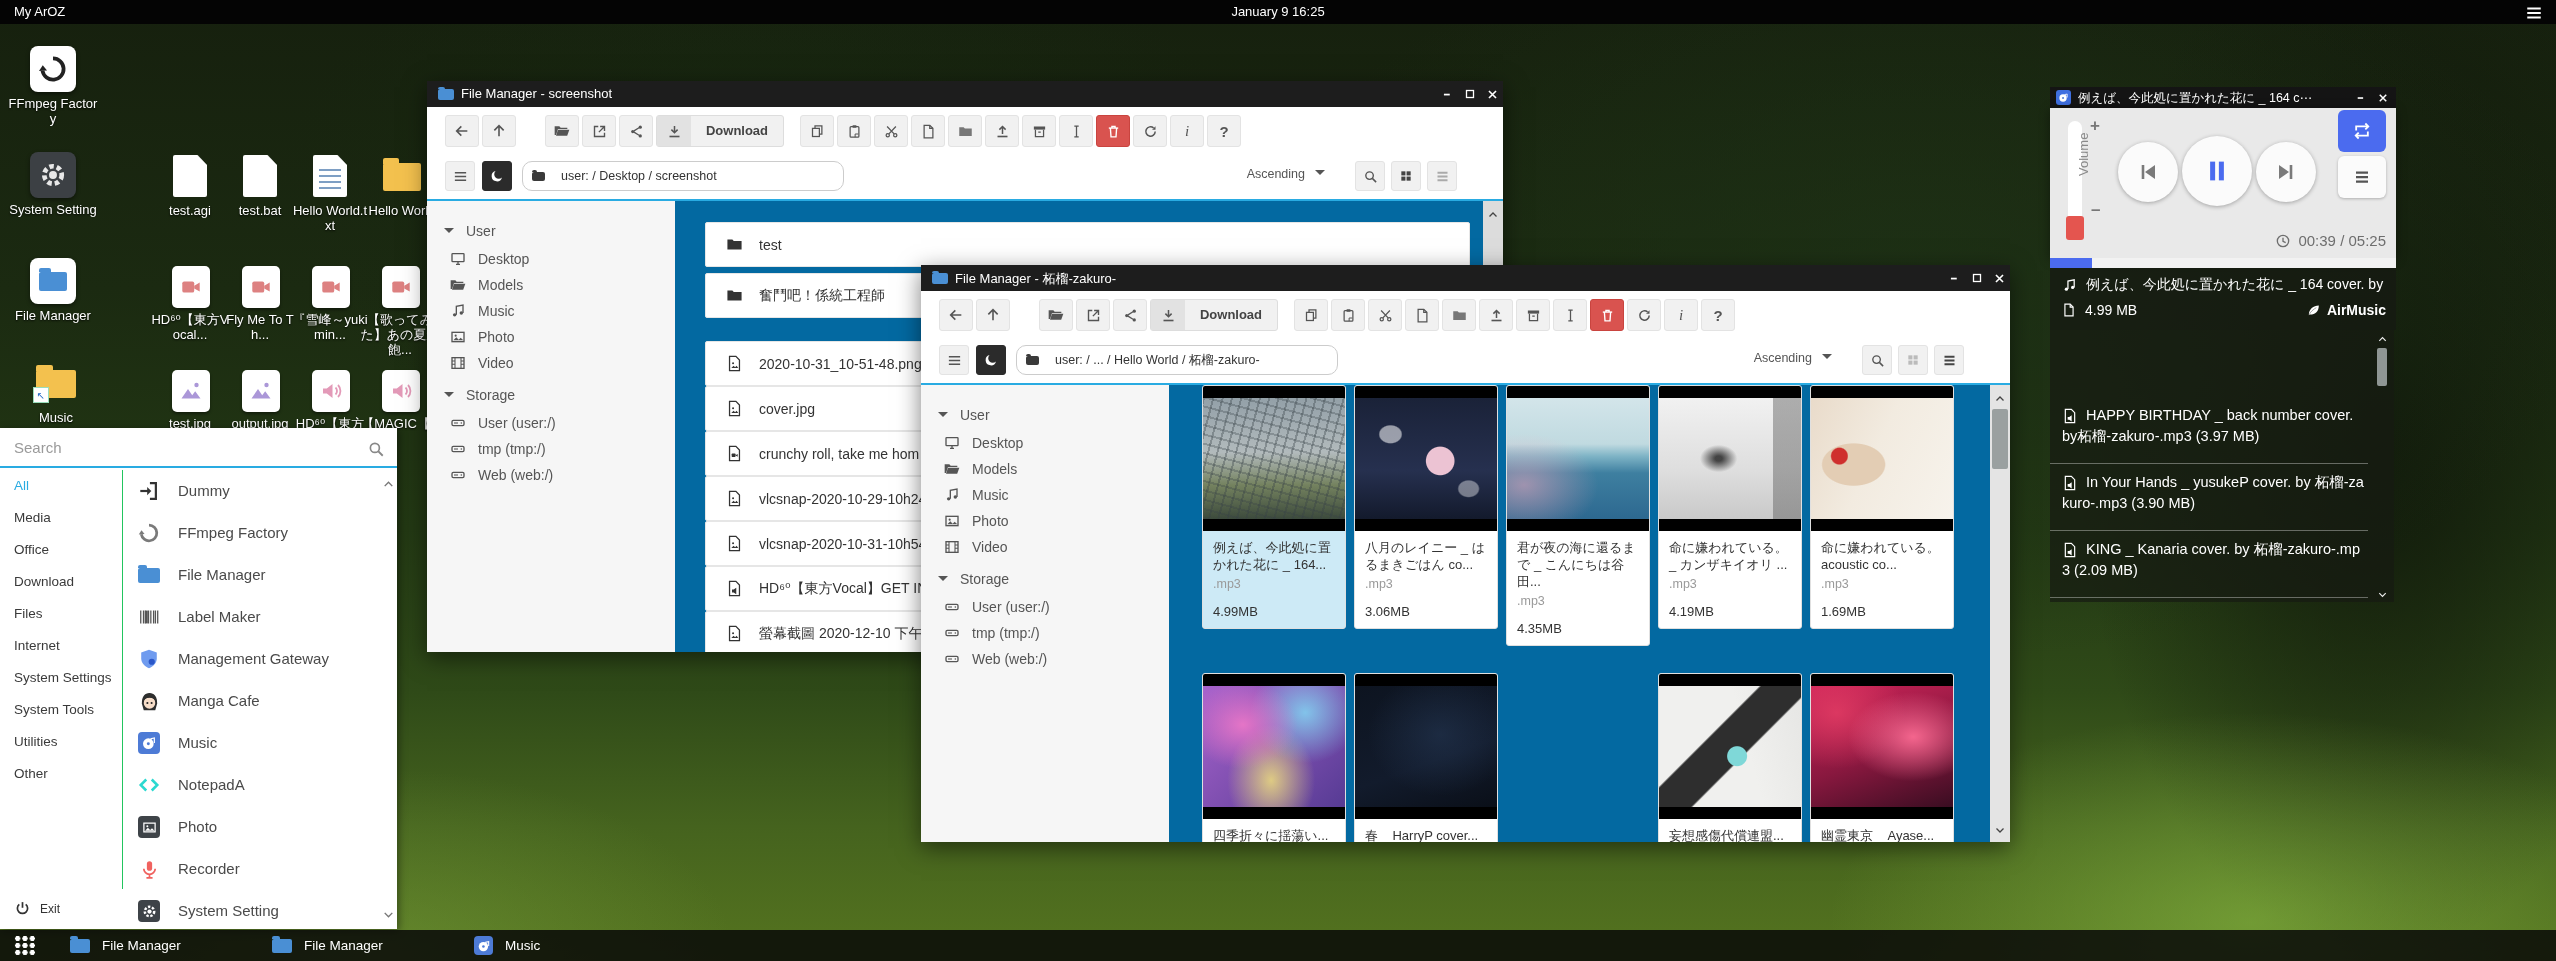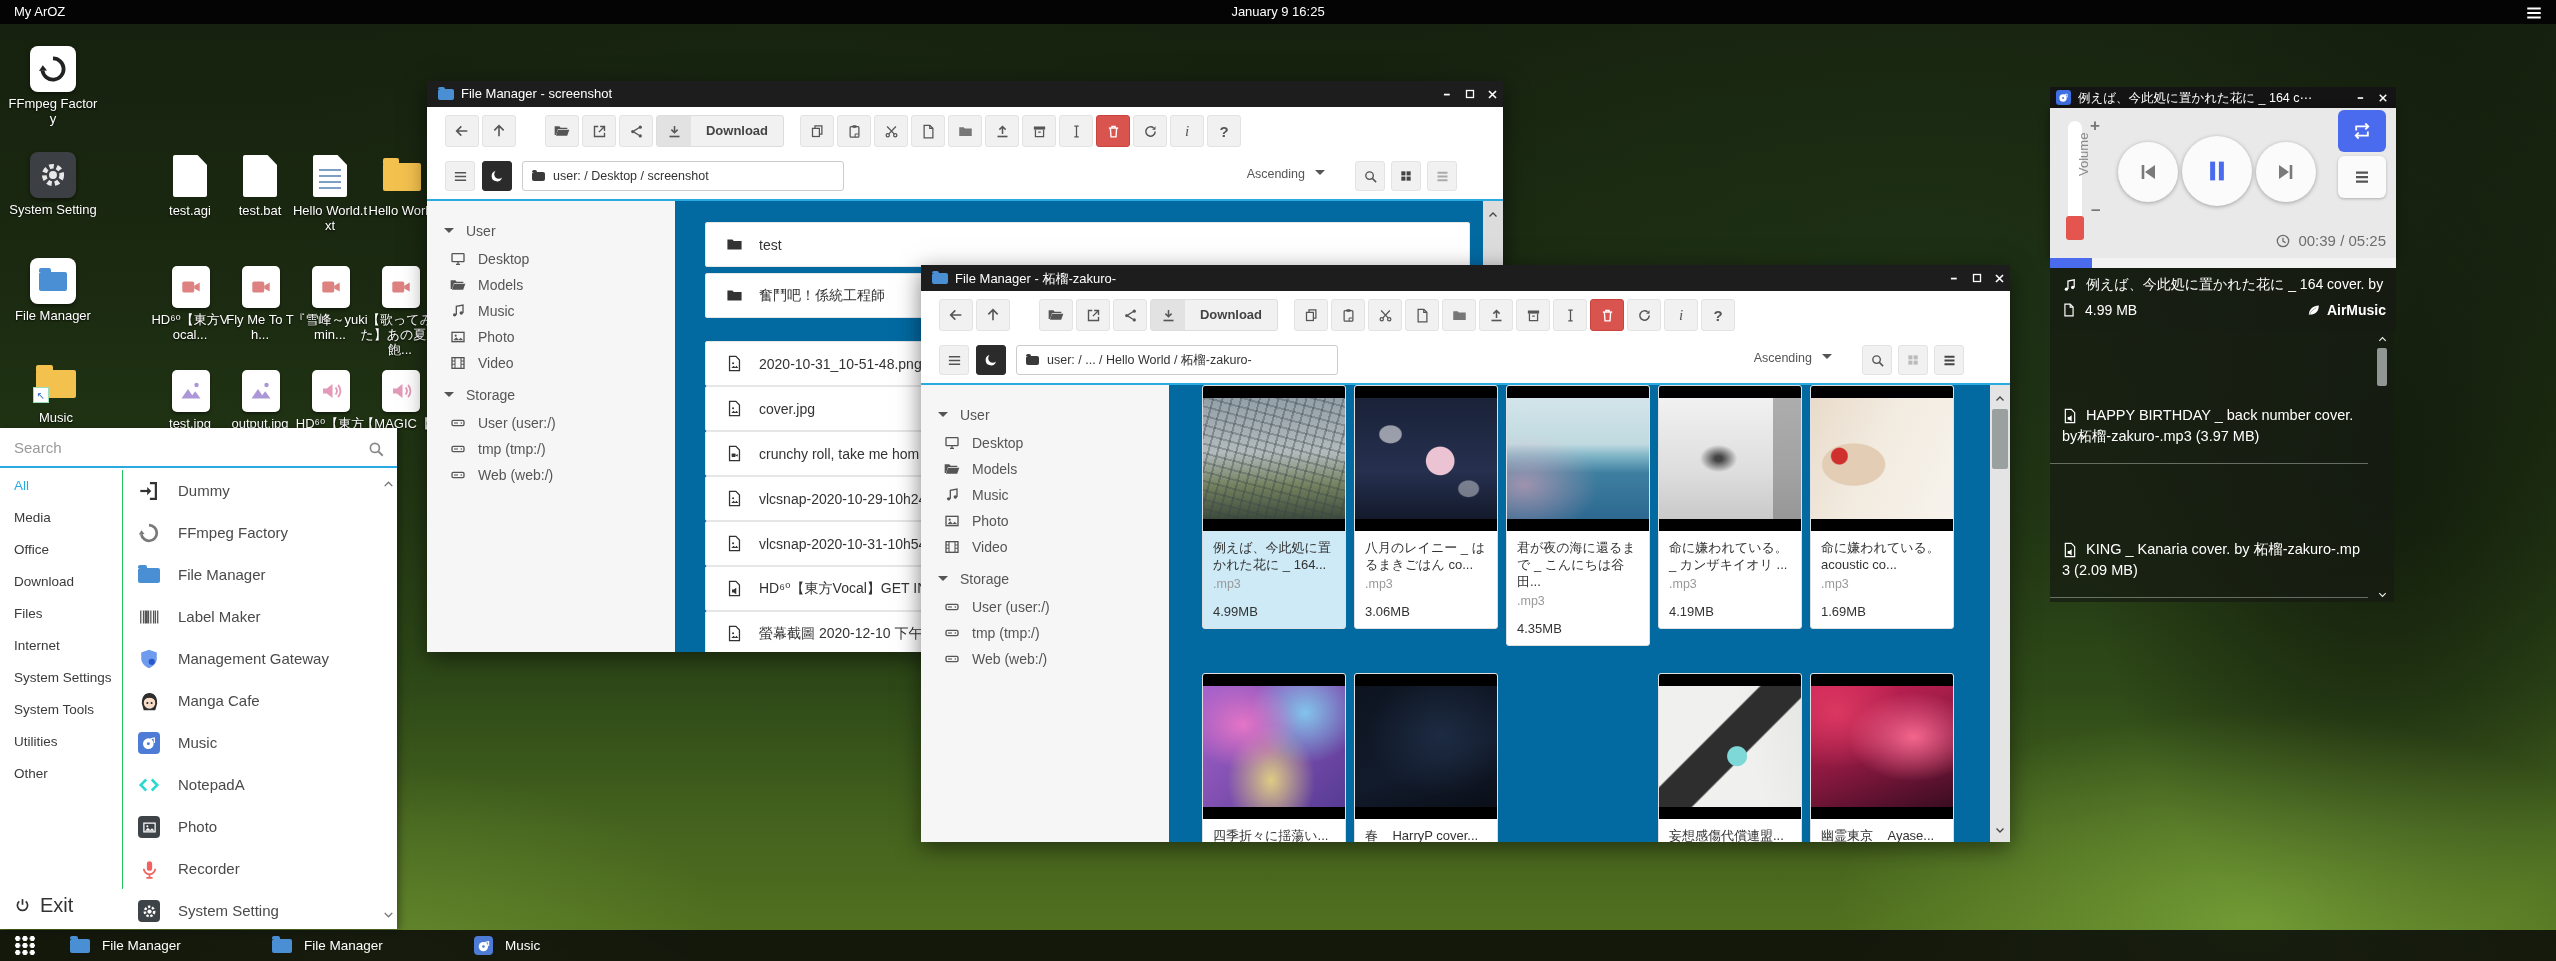--- a/index.html
+++ b/index.html
@@ -43,40 +43,40 @@
   .menu .searchic{position:absolute;right:12px;top:11px;color:#888}
   .cats{position:absolute;left:0;top:42px;width:122px;bottom:40px;border-right:1px solid #22c55e}
   .cats .cat{height:32px;line-height:32px;padding-left:14px;font-size:13.5px;color:#3a3a3a;cursor:pointer;white-space:nowrap}
   .cats .cat.active{color:#29abe2}
   .apps{position:absolute;left:123px;top:42px;right:14px;bottom:0;overflow:hidden}
   .app{position:relative;height:42px;cursor:pointer}
   .app .aic{position:absolute;left:14px;top:9px;width:24px;height:24px;display:flex;align-items:center;justify-content:center}
   .app .alab{position:absolute;left:55px;top:12px;font-size:15px;color:#4a4a4a;white-space:nowrap}
   .appsq{width:22px;height:22px;border-radius:4px;display:flex;align-items:center;justify-content:center}
   .mscroll{position:absolute;right:2px;color:#777;font-size:0}
-  .exit{position:absolute;left:14px;bottom:12px;color:#333;font-size:20px;cursor:pointer;display:flex;align-items:center;gap:9px}
+  .exit{position:absolute;left:14px;bottom:12px;color:#333;font-size:12px;cursor:pointer;display:flex;align-items:center;gap:9px}
   
   .win{background:#0369a1;box-shadow:0 6px 22px rgba(0,0,0,.5)}
   .tbar{position:absolute;left:0;top:0;right:0;height:26px;background:#1d1d1d;color:#fff}
   .tbar .ttl{position:absolute;left:34px;top:5px;font-size:13px;white-space:nowrap}
   .tbar .tfold{position:absolute;left:11px;top:8px;width:16px;height:11px}
   .wctl{position:absolute;top:0;width:22px;height:26px;display:flex;align-items:center;justify-content:center;color:#fff;cursor:pointer}
   .toolrow{position:absolute;left:0;top:26px;right:0;height:92px;background:#fff}
   .tbtn{position:absolute;top:8px;width:34px;height:32px;background:#f1f1f1;border:1px solid #e3e3e3;border-radius:3px;
         display:flex;align-items:center;justify-content:center;color:#555;box-sizing:border-box;cursor:pointer;font-size:15px}
   .tbtn.red{background:#d9534f;border-color:#c9443f;color:#fff}
   .dlgrp{position:absolute;top:8px;left:229px;width:128px;height:32px;border:1px solid #ddd;border-radius:3px;box-sizing:border-box;
         background:#f1f1f1;cursor:pointer}
   .dlgrp .dlic{position:absolute;left:0;top:0;width:34px;height:30px;background:#e2e2e2;display:flex;align-items:center;justify-content:center;color:#555}
   .dlgrp .dllab{position:absolute;left:34px;right:0;top:7px;text-align:center;font-size:13px;font-weight:bold;color:#444}
   .row2btn{position:absolute;top:54px;width:30px;height:30px;background:#f1f1f1;border:1px solid #e3e3e3;border-radius:3px;
         display:flex;align-items:center;justify-content:center;color:#555;box-sizing:border-box;cursor:pointer}
   .row2btn.dark{background:#2b2b2b;border-color:#2b2b2b;color:#fff;font-size:15px}
-  .crumb{position:absolute;left:95px;top:54px;width:322px;height:30px;border:1px solid #ccc;border-radius:3px;background:#fff;
-        box-sizing:border-box;display:flex;align-items:center;padding-left:9px;gap:8px;font-size:12.5px;color:#333;white-space:nowrap;overflow:hidden}
+  .crumb{position:absolute;left:95px;top:54px;width:322px;height:30px;border:1px solid #ccc;border-radius:10px;background:#fff;
+        box-sizing:border-box;display:flex;align-items:center;padding-left:9px;gap:16px;font-size:12.5px;color:#333;white-space:nowrap;overflow:hidden}
   .sortwrap{position:absolute;top:60px;font-size:12.5px;color:#555;cursor:pointer}
   .caret{display:inline-block;margin-left:10px;width:0;height:0;border:5px solid transparent;border-top-color:#555;transform:translateY(2px)}
   .blueline{position:absolute;left:0;top:118px;right:0;height:2px;background:#29abe2}
   .wcontent{position:absolute;left:0;top:120px;right:0;bottom:0;overflow:hidden}
   .sidebar{position:absolute;left:0;top:0;width:248px;bottom:0;background:#f6f6f6}
   .shdr{position:absolute;font-size:14px;color:#555}
   .shdr .tri{display:inline-block;width:0;height:0;border:5px solid transparent;border-top-color:#555;margin-right:12px;transform:translateY(2px)}
   .sitem{position:absolute;font-size:14px;color:#555;display:flex;align-items:center;gap:12px}
   .sitem svg{color:#555}
   .frow{position:absolute;left:278px;width:765px;height:45px;background:#fff;border:1px solid #e6e6e6;border-radius:2px;
@@ -1187,20 +1187,25 @@
       </div>
   </div>
 </div>
 
 <div class="abs plist">
   <div class="pitem" style="top:67px">
       <div class="ptx"><svg class="ic" width="16" height="16" style="color:#fff;margin-right:8px">
           <use href="#s-afile" xlink:href="#s-afile"></use>
         </svg><span>HAPPY BIRTHDAY _ back number cover. by柘榴-zakuro-.mp3 (3.97 MB)</span></div>
     </div>
+  <div class="pitem" style="top:134px">
+      <div class="ptx"><svg class="ic" width="16" height="16" style="color:#fff;margin-right:8px">
+          <use href="#s-afile" xlink:href="#s-afile"></use>
+        </svg><span>In Your Hands _ yusukeP cover. by 柘榴-zakuro-.mp3 (3.90 MB)</span></div>
+    </div>
   <div class="pitem" style="top:201px">
       <div class="ptx"><svg class="ic" width="16" height="16" style="color:#fff;margin-right:8px">
           <use href="#s-afile" xlink:href="#s-afile"></use>
         </svg><span>KING _ Kanaria cover. by 柘榴-zakuro-.mp3 (2.09 MB)</span></div>
     </div>
   <div class="pscroll">
     <span class="pa" style="top:0"><svg class="ic" width="11" height="11" style="color:#eee">
           <use href="#s-chevU" xlink:href="#s-chevU"></use>
         </svg></span>
     <span class="pthumb"></span>

